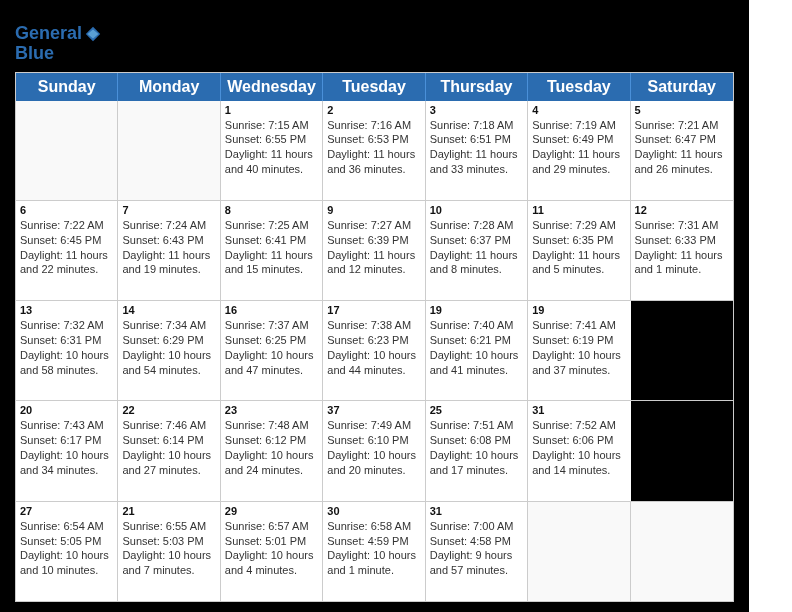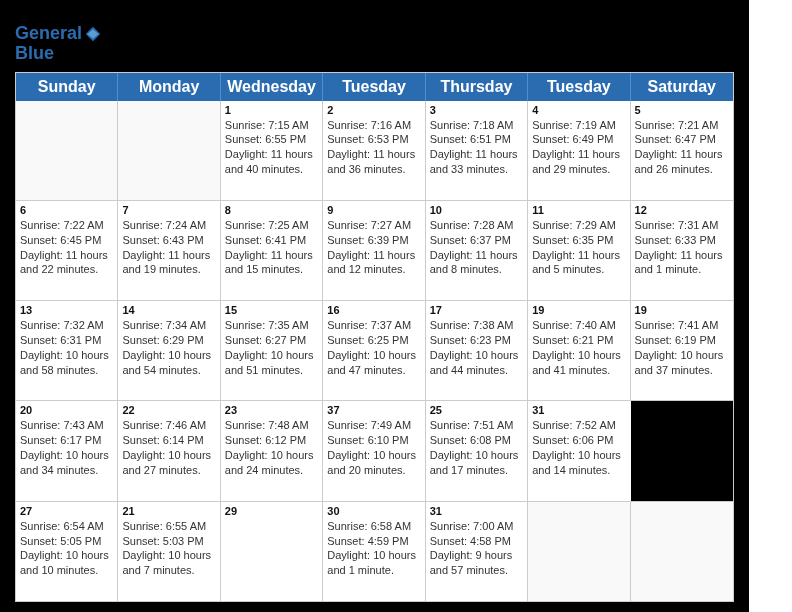--- a/index.html
+++ b/index.html
@@ -202,24 +202,20 @@
         <div class="cal-row">
           <div class="cal-cell">
             <div class="cell-day">13</div>
             <div class="cell-info">Sunrise: 7:32 AM<br>Sunset: 6:31 PM<br>Daylight: 10 hours and 58 minutes.</div>
           </div>
           <div class="cal-cell">
             <div class="cell-day">14</div>
             <div class="cell-info">Sunrise: 7:34 AM<br>Sunset: 6:29 PM<br>Daylight: 10 hours and 54 minutes.</div>
           </div>
           <div class="cal-cell">
-            <div class="cell-day">15</div>
-            <div class="cell-info">Sunrise: 7:35 AM<br>Sunset: 6:27 PM<br>Daylight: 10 hours and 51 minutes.</div>
-          </div>
-          <div class="cal-cell">
             <div class="cell-day">16</div>
             <div class="cell-info">Sunrise: 7:37 AM<br>Sunset: 6:25 PM<br>Daylight: 10 hours and 47 minutes.</div>
           </div>
           <div class="cal-cell">
             <div class="cell-day">17</div>
             <div class="cell-info">Sunrise: 7:38 AM<br>Sunset: 6:23 PM<br>Daylight: 10 hours and 44 minutes.</div>
           </div>
           <div class="cal-cell">
             <div class="cell-day">19</div>
             <div class="cell-info">Sunrise: 7:40 AM<br>Sunset: 6:21 PM<br>Daylight: 10 hours and 41 minutes.</div>
@@ -259,20 +255,21 @@
           <div class="cal-cell">
             <div class="cell-day">27</div>
             <div class="cell-info">Sunrise: 6:54 AM<br>Sunset: 5:05 PM<br>Daylight: 10 hours and 10 minutes.</div>
           </div>
           <div class="cal-cell">
             <div class="cell-day">21</div>
             <div class="cell-info">Sunrise: 6:55 AM<br>Sunset: 5:03 PM<br>Daylight: 10 hours and 7 minutes.</div>
           </div>
           <div class="cal-cell">
             <div class="cell-day">29</div>
+            <div class="cell-info">Sunrise: 6:57 AM<br>Sunset: 5:01 PM<br>Daylight: 10 hours and 4 minutes.</div>
           </div>
           <div class="cal-cell">
             <div class="cell-day">30</div>
             <div class="cell-info">Sunrise: 6:58 AM<br>Sunset: 4:59 PM<br>Daylight: 10 hours and 1 minute.</div>
           </div>
           <div class="cal-cell">
             <div class="cell-day">31</div>
             <div class="cell-info">Sunrise: 7:00 AM<br>Sunset: 4:58 PM<br>Daylight: 9 hours and 57 minutes.</div>
           </div>
           <div class="cal-cell empty"></div>

